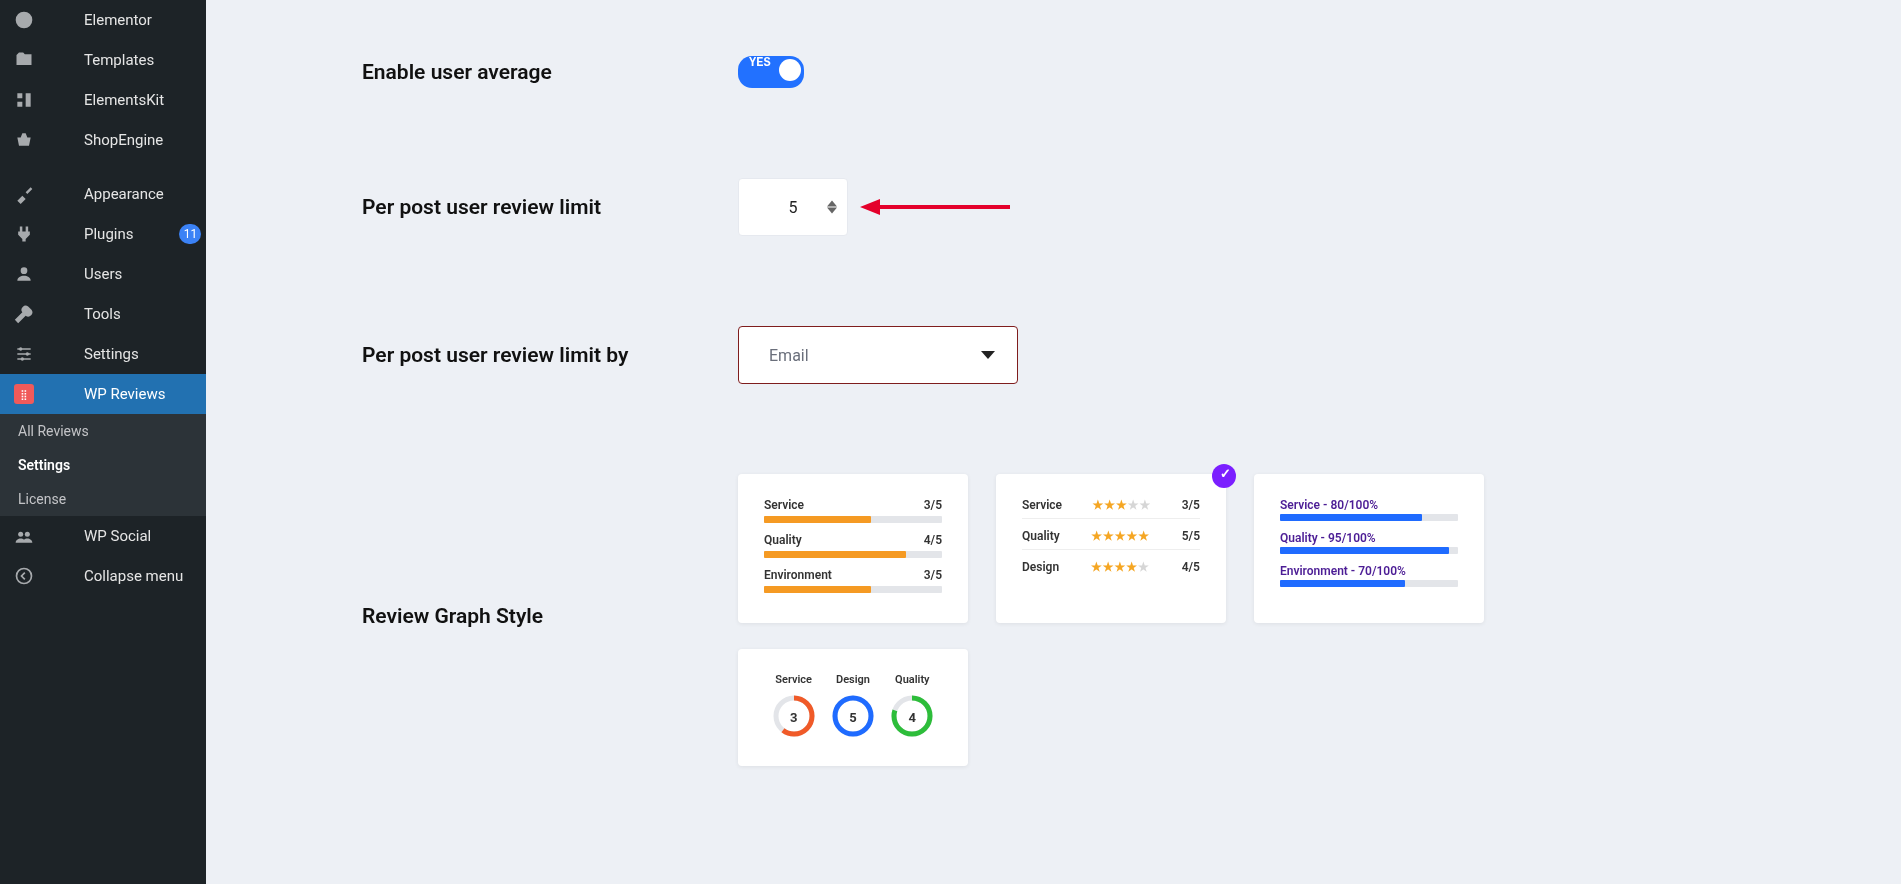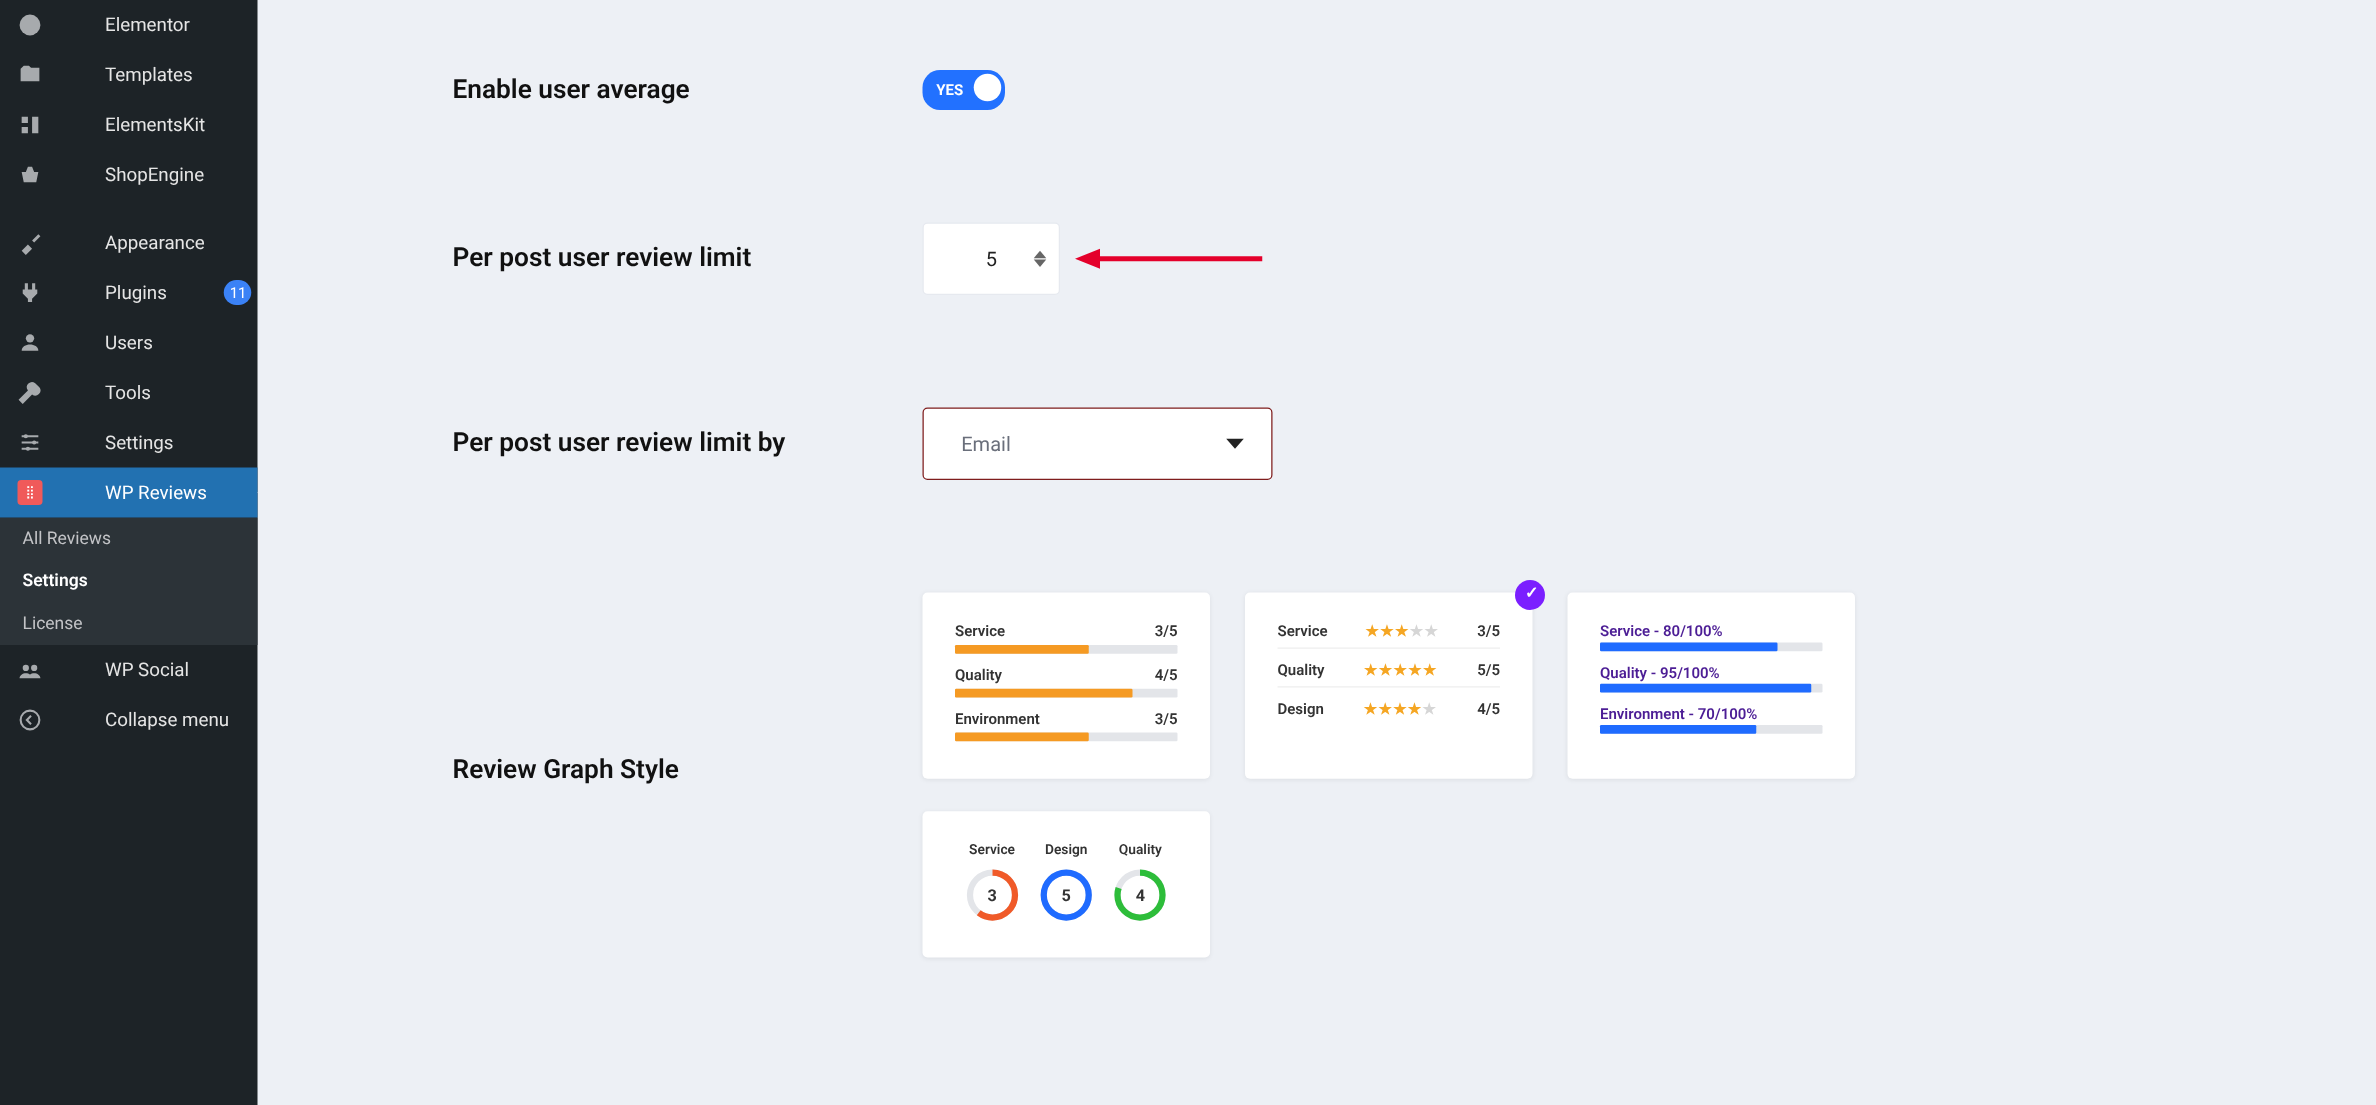--- a/index.html
+++ b/index.html
@@ -88,22 +88,23 @@
     font-weight: 600;
     color: #111;
   }
 
   
   .toggle {
     position: relative;
     width: 66px; height: 32px;
     background: #2271ff;
     border-radius: 14px;
-    display: flex; align-items: center;
+    display: flex; 
     cursor: pointer;
+    font-family: Liberation Mono, monospace;
   }
   .toggle .txt {
     color: #fff; font-size: 12px; font-weight: 700;
     margin-left: 11px;
   }
   .toggle .knob {
     position: absolute; right: 3px; top: 3px;
     width: 22px; height: 22px;
     background: #fff; border-radius: 50%;
   }

